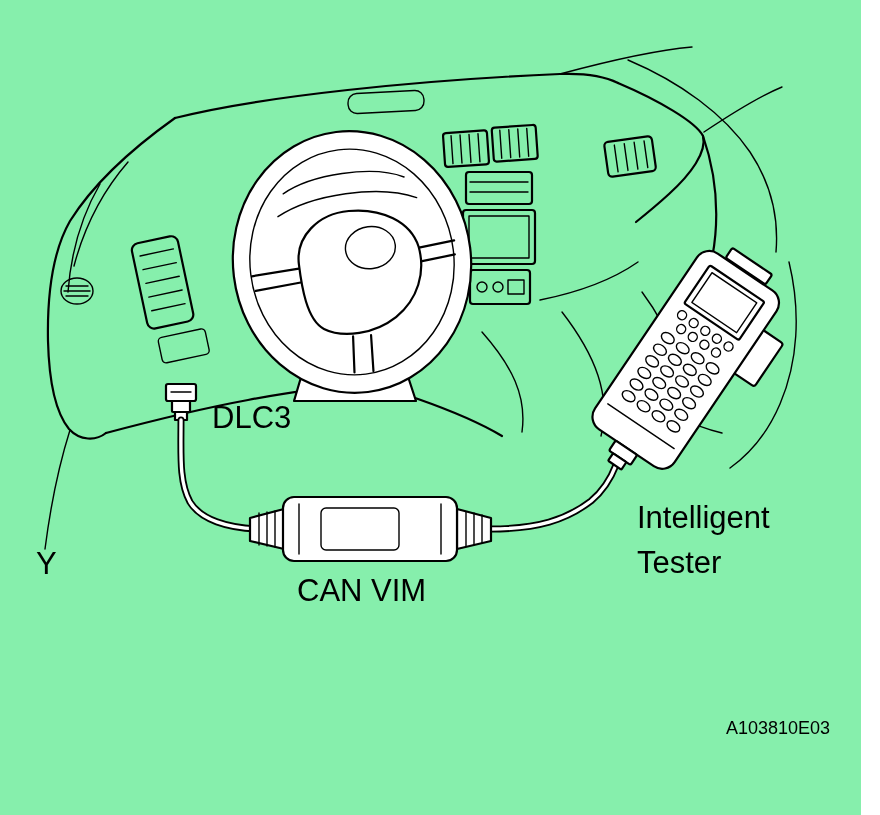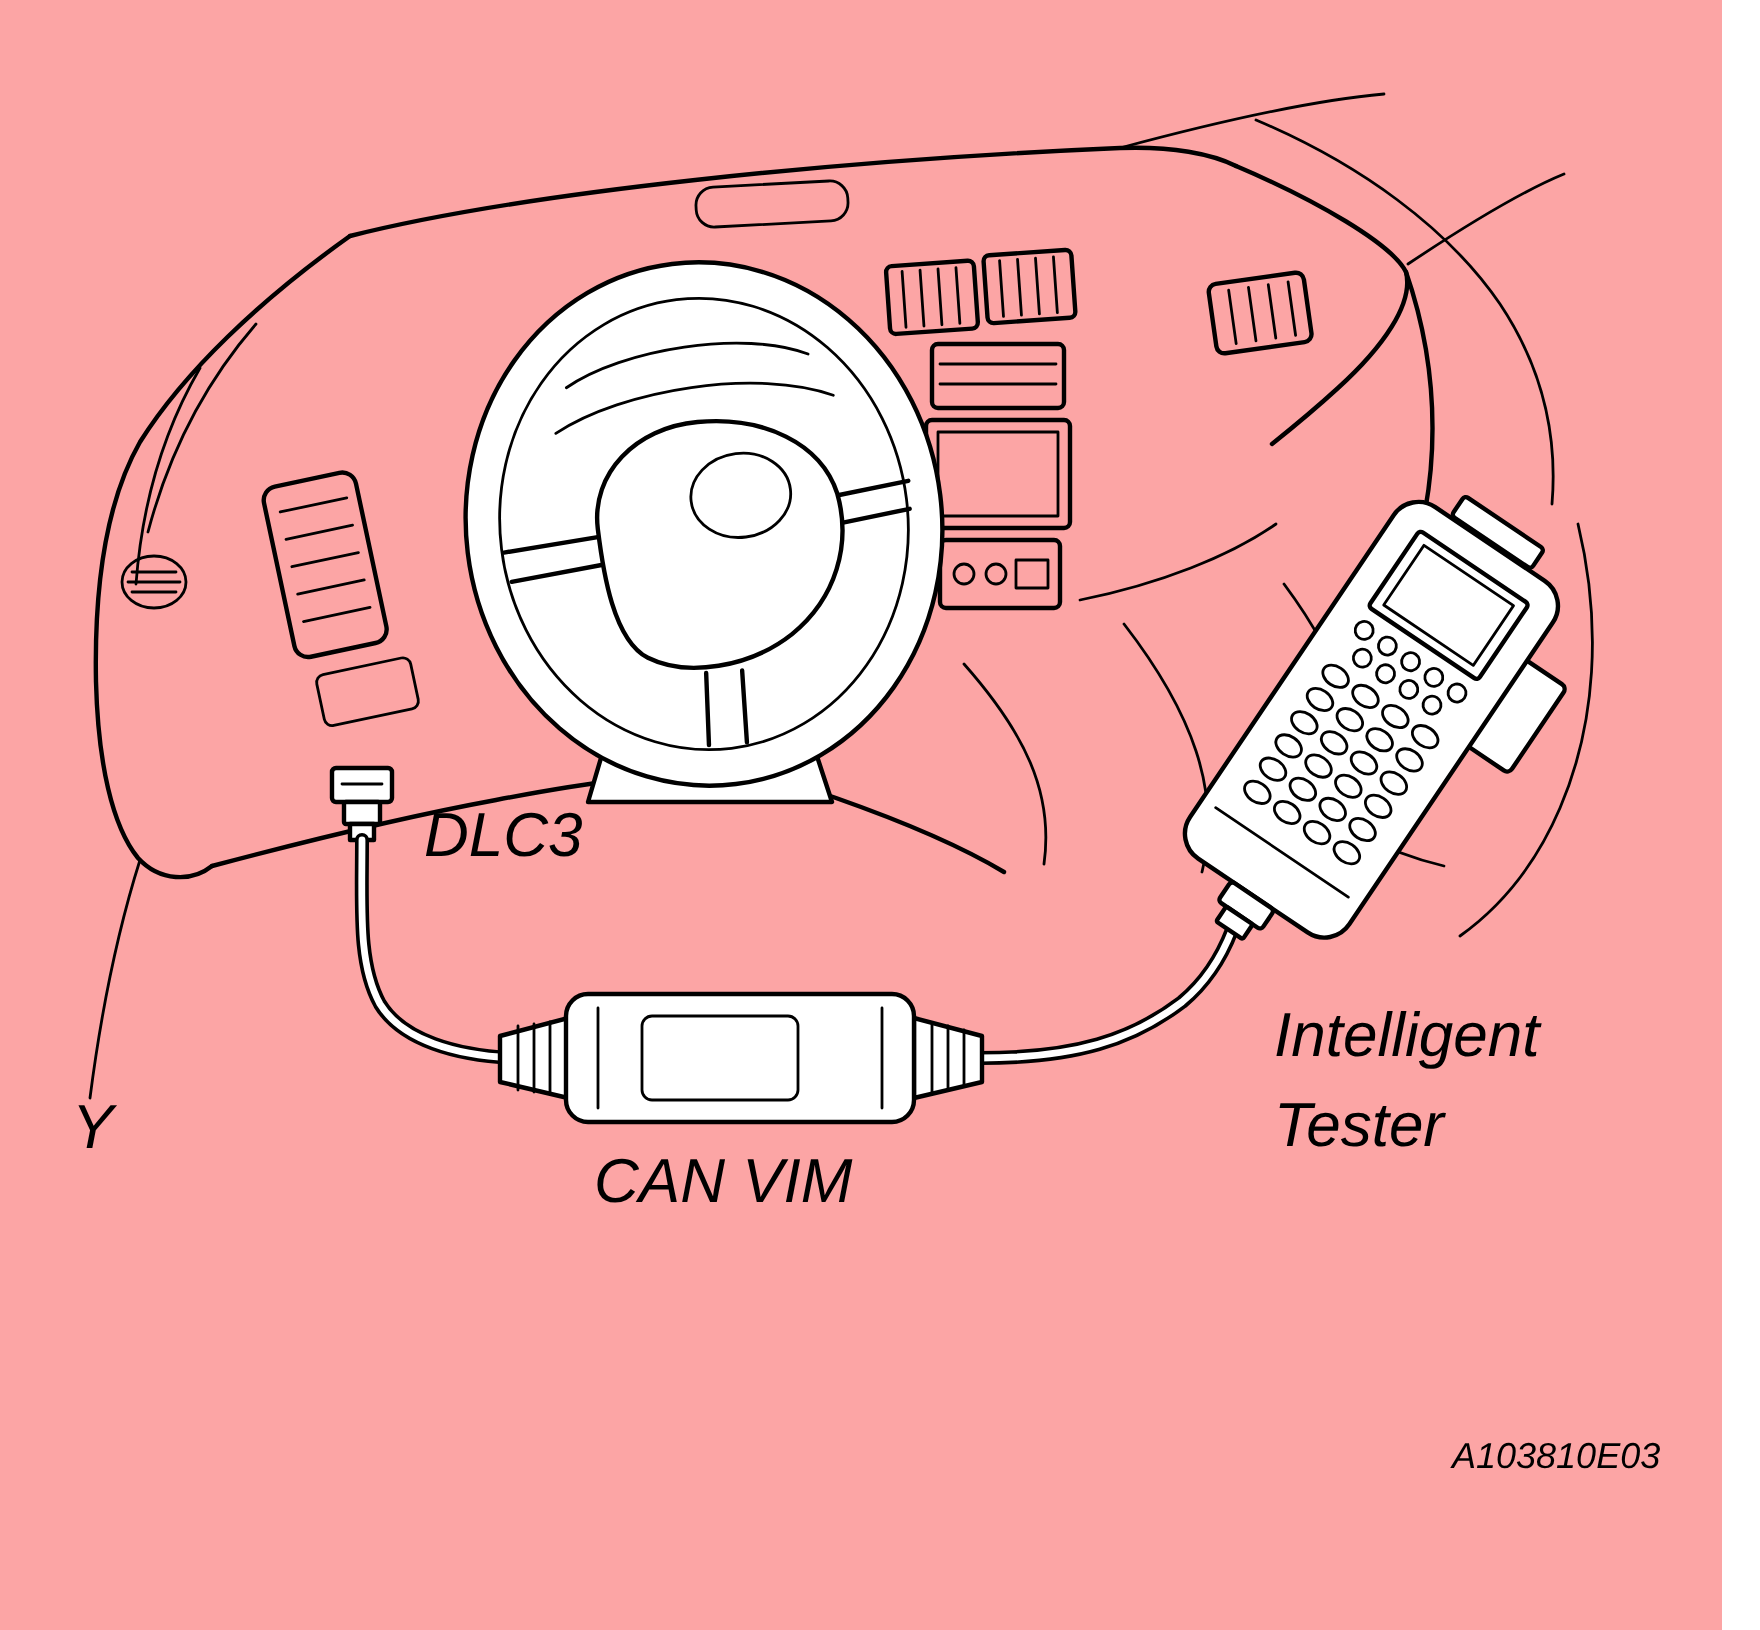--- a/index.html
+++ b/index.html
@@ -1,16 +1,16 @@
 <!DOCTYPE html>
 <html><head>
 <meta charset="utf-8">
 <style>
   html,body{margin:0;padding:0;background:#ffffff;}
-  .page{position:relative;width:861px;height:815px;background:#fca5a5;overflow:hidden;font-style:italic;}
+  .page{position:relative;width:861px;height:815px;background:#86efac;overflow:hidden;}
   svg{display:block;}
   .main{stroke:#000;stroke-width:2.2;fill:none;stroke-linecap:round;stroke-linejoin:round;}
   .mainf{stroke:#000;stroke-width:2.2;fill:#ffffff;stroke-linecap:round;stroke-linejoin:round;}
   .thin{stroke:#000;stroke-width:1.4;fill:none;stroke-linecap:round;stroke-linejoin:round;}
   .cable-outer{stroke:#000;stroke-width:7;fill:none;stroke-linecap:round;}
   .cable-inner{stroke:#ffffff;stroke-width:3.4;fill:none;stroke-linecap:round;}
   text{font-family:"Liberation Sans","DejaVu Sans",sans-serif;fill:#000;}
   .lbl-lg{font-size:31px;}
   .lbl-sm{font-size:18px;}
 </style>

